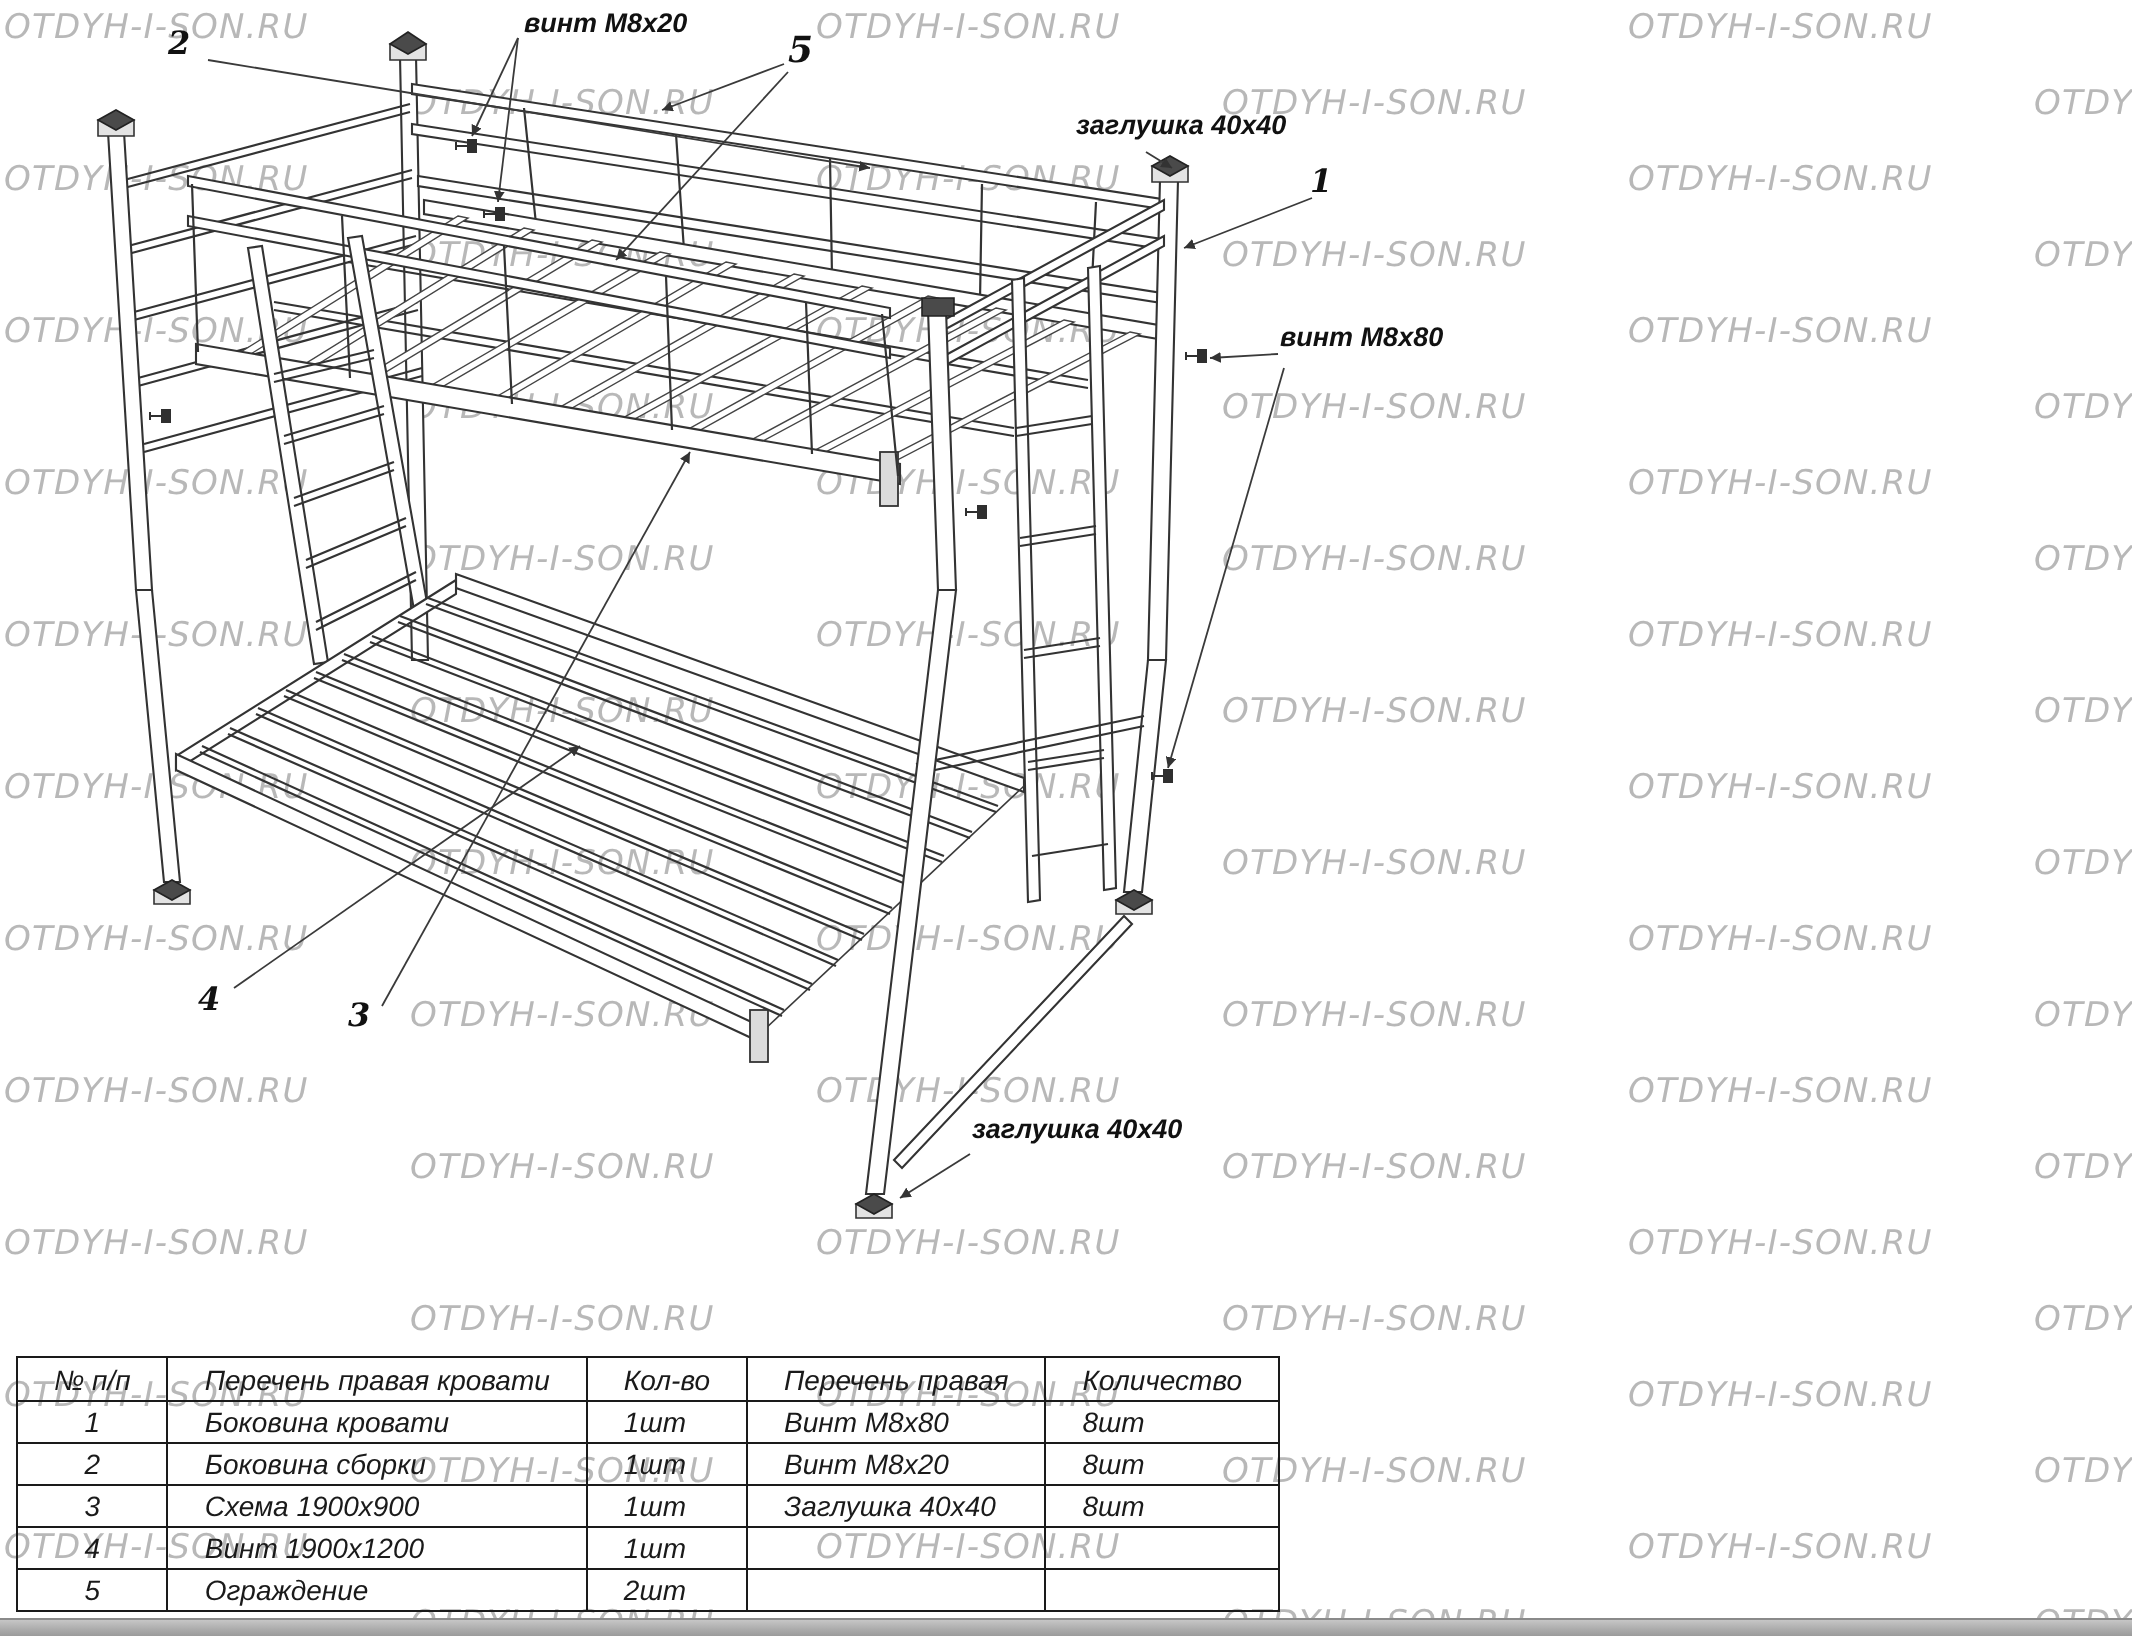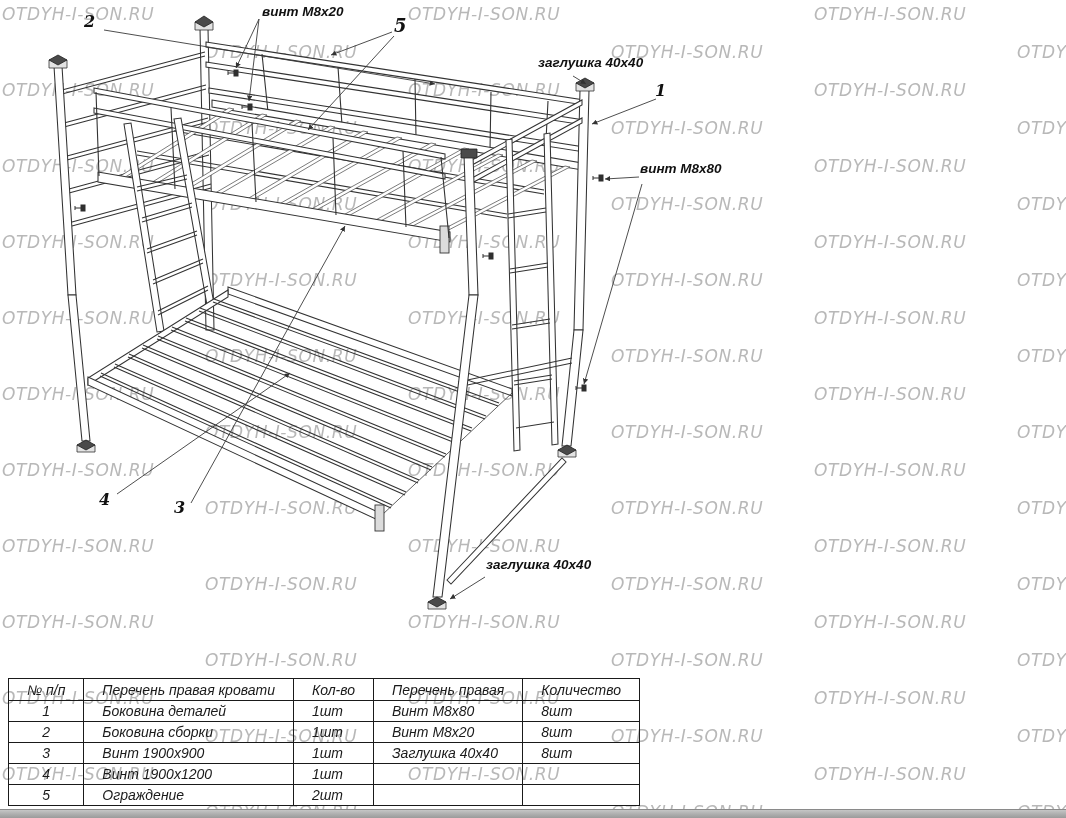--- a/index.html
+++ b/index.html
@@ -330,35 +330,35 @@
         <th>№ п/п</th>
         <th>Перечень правая кровати</th>
         <th>Кол-во</th>
         <th>Перечень правая</th>
         <th>Количество</th>
       </tr>
     </thead>
     <tbody>
       <tr>
         <td class="c-num">1</td>
-        <td>Боковина деталей</td>
+        <td>Боковина кровати</td>
         <td>1шт</td>
         <td>Винт М8х80</td>
         <td>8шт</td>
       </tr>
       <tr>
         <td class="c-num">2</td>
         <td>Боковина сборки</td>
         <td>1шт</td>
         <td>Винт М8х20</td>
         <td>8шт</td>
       </tr>
       <tr>
         <td class="c-num">3</td>
-        <td>Винт 1900х900</td>
+        <td>Схема 1900х900</td>
         <td>1шт</td>
         <td>Заглушка 40х40</td>
         <td>8шт</td>
       </tr>
       <tr>
         <td class="c-num">4</td>
         <td>Винт 1900х1200</td>
         <td>1шт</td>
         <td></td>
         <td></td>

